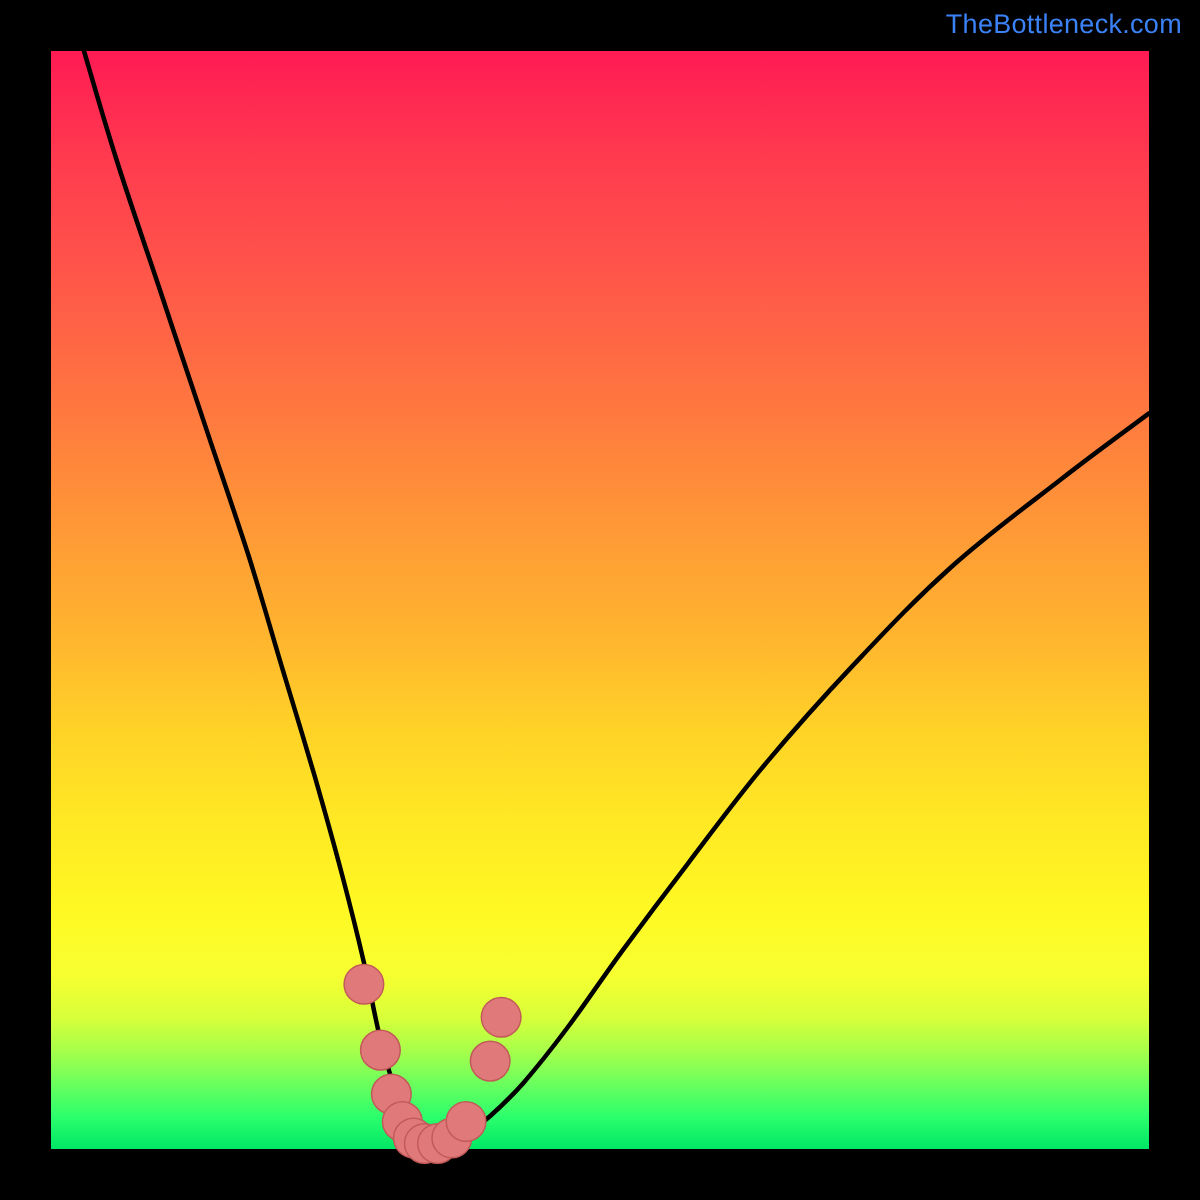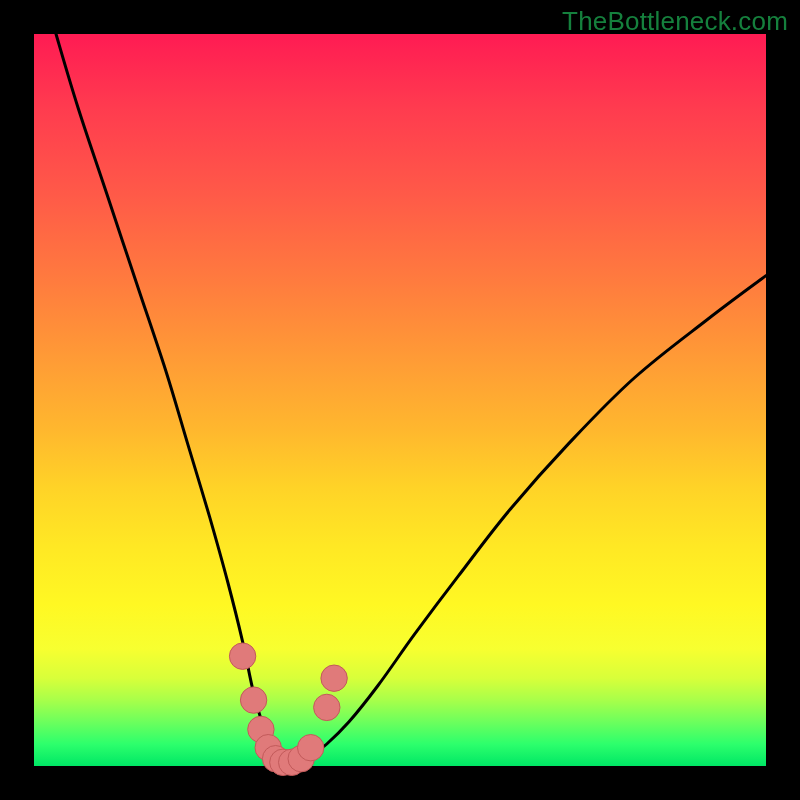--- a/index.html
+++ b/index.html
@@ -42,22 +42,22 @@
       #a8ff4a 91%,
       #6cff5d 94%,
       #2dff6c 97%,
       #00e765 100%
     );
   }
   .watermark {
     position: absolute;
     top: 6px;
     right: 12px;
-    color: #15803d;
-    font-size: 26px;
+    color: #3b82f6;
+    font-size: 18px;
     font-weight: 500;
     letter-spacing: 0.2px;
     user-select: none;
   }
   svg.curve {
     position: absolute;
     left: 0;
     top: 0;
     width: 732px;
     height: 732px;

